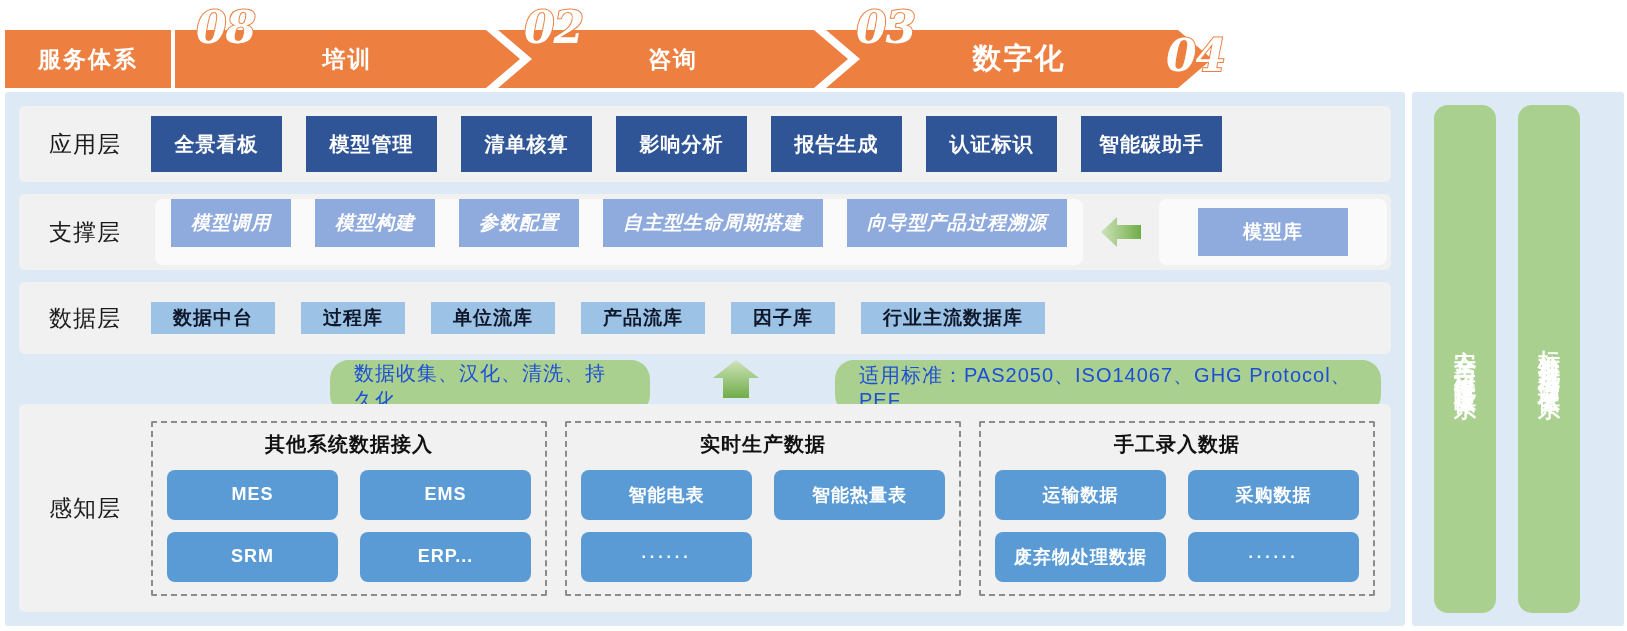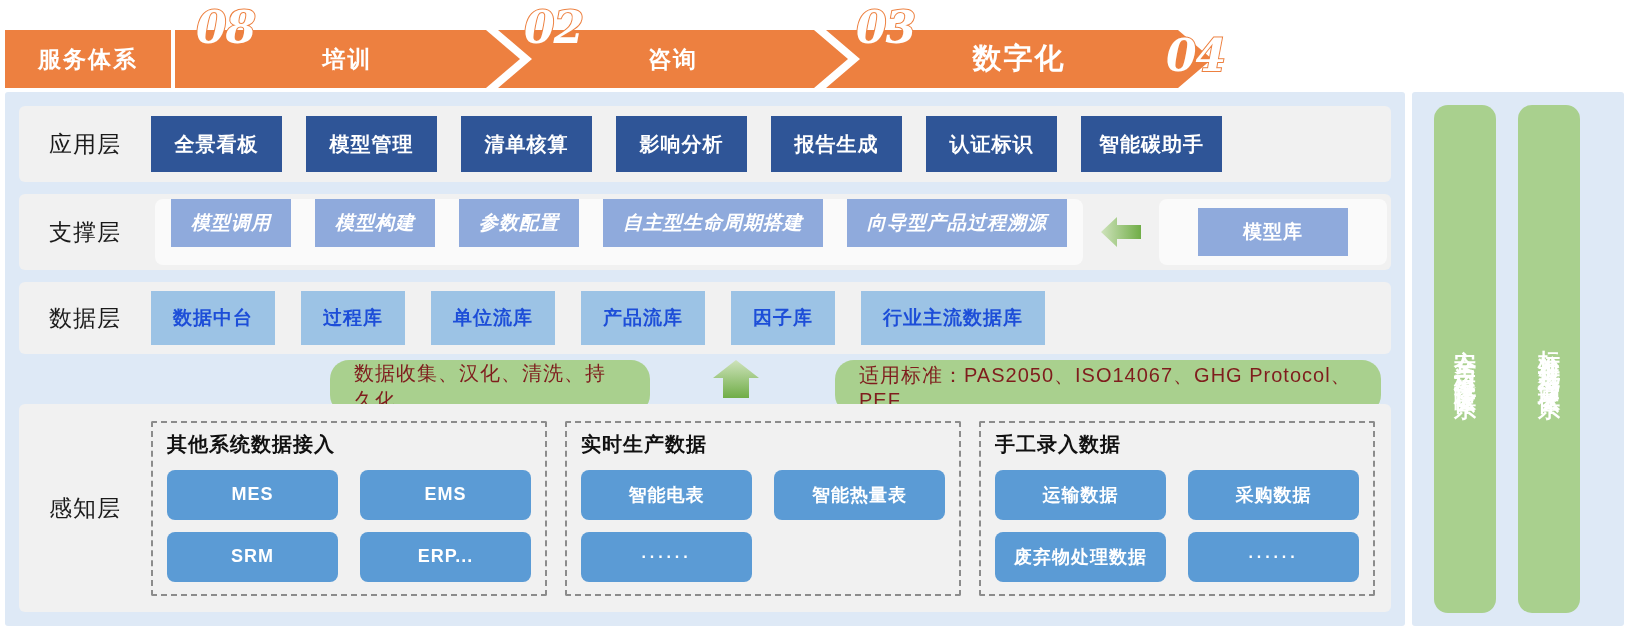--- a/index.html
+++ b/index.html
@@ -91,43 +91,43 @@
   .sup-right{
     background:#FAFAFA;border-radius:8px;height:66px;
     display:flex;align-items:center;justify-content:center;
     flex:1;margin-right:4px;
   }
 
   
   .r-data{top:190px;height:72px;}
   .data-items{display:flex;gap:26px;align-items:center;}
   .data-box{
-    background:#9CC3E5;color:#1d4ed8;font-weight:bold;font-size:19px;
-    letter-spacing:1px;height:54px;display:flex;align-items:center;
+    background:#9CC3E5;color:#0f172a;font-weight:bold;font-size:19px;
+    letter-spacing:1px;height:32px;display:flex;align-items:center;
     justify-content:center;padding:0 22px;box-sizing:border-box;
   }
 
   
   .pillrow{position:absolute;top:268px;left:14px;width:1372px;height:40px;}
   .pill{
     position:absolute;top:0;height:54px;border-radius:19px;
-    background:#A9D08E;color:#7f1d1d;font-size:20px;letter-spacing:1px;
+    background:#A9D08E;color:#1d4ed8;font-size:20px;letter-spacing:1px;
     display:flex;align-items:center;justify-content:center;padding:0 24px;
     box-sizing:border-box;
   }
   .pill-a{left:311px;width:320px;}
   .pill-b{left:816px;width:546px;}
   .arrow-up{position:absolute;left:692px;top:-4px;width:50px;height:46px;}
 
   
   .r-perc{top:312px;height:208px;}
   .perc-groups{display:flex;gap:18px;align-items:stretch;flex:1;padding-right:16px;}
   .dashed{
     border:2px dashed #8C8C8C;border-radius:2px;
-    flex:1;display:flex;flex-direction:column;align-items:flex-start;
+    flex:1;display:flex;flex-direction:column;align-items:center;
     padding:8px 14px 12px 14px;box-sizing:border-box;
   }
   .dashed-title{
     font-size:20px;font-weight:bold;color:#111;letter-spacing:1px;
     margin-bottom:12px;
   }
   .dashed-grid{
     display:grid;grid-template-columns:1fr 1fr;gap:12px 22px;width:100%;
   }
   .chip{

